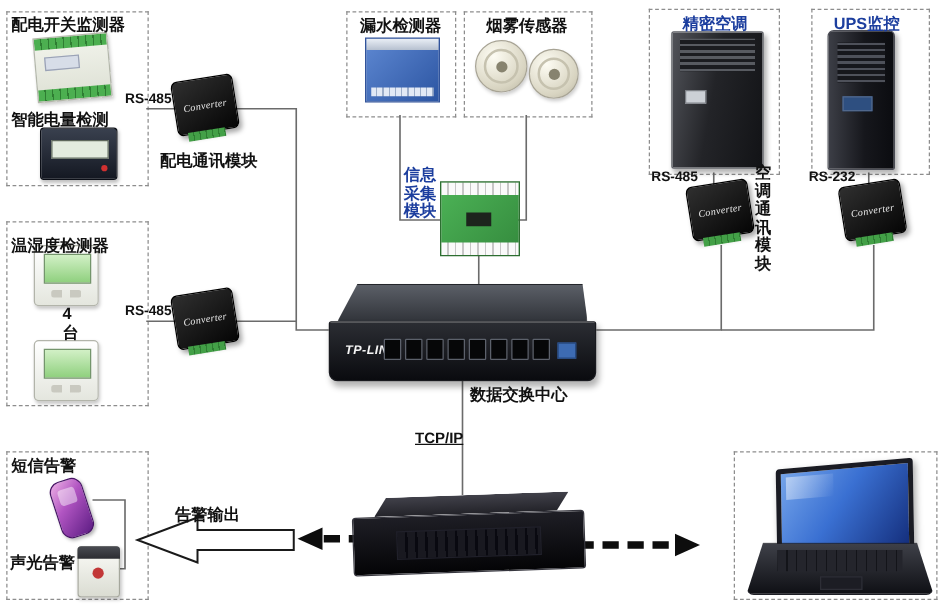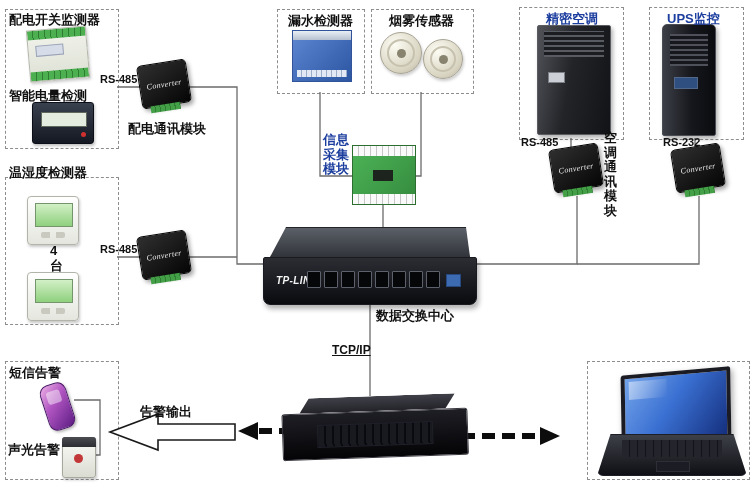--- a/index.html
+++ b/index.html
@@ -209,34 +209,34 @@
   <div class="dev siren" style="left:62px;top:437px;"></div>
 
   <div class="dev lap-screen" style="left:621px;top:371px;"></div>
   <div class="dev lap-base" style="left:597px;top:434px;"></div>
 
   <div class="lbl" style="left:9px;top:11px;">配电开关监测器</div>
   <div class="lbl" style="left:9px;top:87px;">智能电量检测</div>
   <div class="lbl small" style="left:100px;top:73px;">RS-485</div>
   <div class="lbl" style="left:128px;top:120px;">配电通讯模块</div>
 
-  <div class="lbl" style="left:9px;top:164px;text-align:center;">温湿度检测器</div>
+  <div class="lbl" style="left:9px;top:188px;text-align:center;">温湿度检测器</div>
   <div class="lbl wrap" style="left:50px;top:244px;width:15px;">4台</div>
   <div class="lbl small" style="left:100px;top:243px;">RS-485</div>
 
   <div class="lbl" style="left:288px;top:12px;">漏水检测器</div>
   <div class="lbl" style="left:389px;top:12px;">烟雾传感器</div>
   <div class="lbl wrap blue" style="left:323px;top:133px;width:30px;">信息采集模块</div>
 
   <div class="lbl blue" style="left:546px;top:10px;">精密空调</div>
   <div class="lbl small" style="left:521px;top:136px;">RS-485</div>
   <div class="lbl wrap" style="left:604px;top:131px;width:16px;">空调通讯模块</div>
 
   <div class="lbl blue" style="left:667px;top:10px;">UPS监控</div>
-  <div class="lbl small" style="left:647px;top:136px;margin-left:16px;">RS-232</div>
+  <div class="lbl small" style="left:647px;top:136px;">RS-232</div>
 
   <div class="lbl" style="left:376px;top:307px;">数据交换中心</div>
   <div class="lbl f12" style="left:332px;top:343px;text-decoration:underline;">TCP/IP</div>
 
   <div class="lbl" style="left:9px;top:364px;">短信告警</div>
   <div class="lbl" style="left:8px;top:441px;">声光告警</div>
   <div class="lbl" style="left:140px;top:403px;">告警输出</div>
 
 </div>
 

